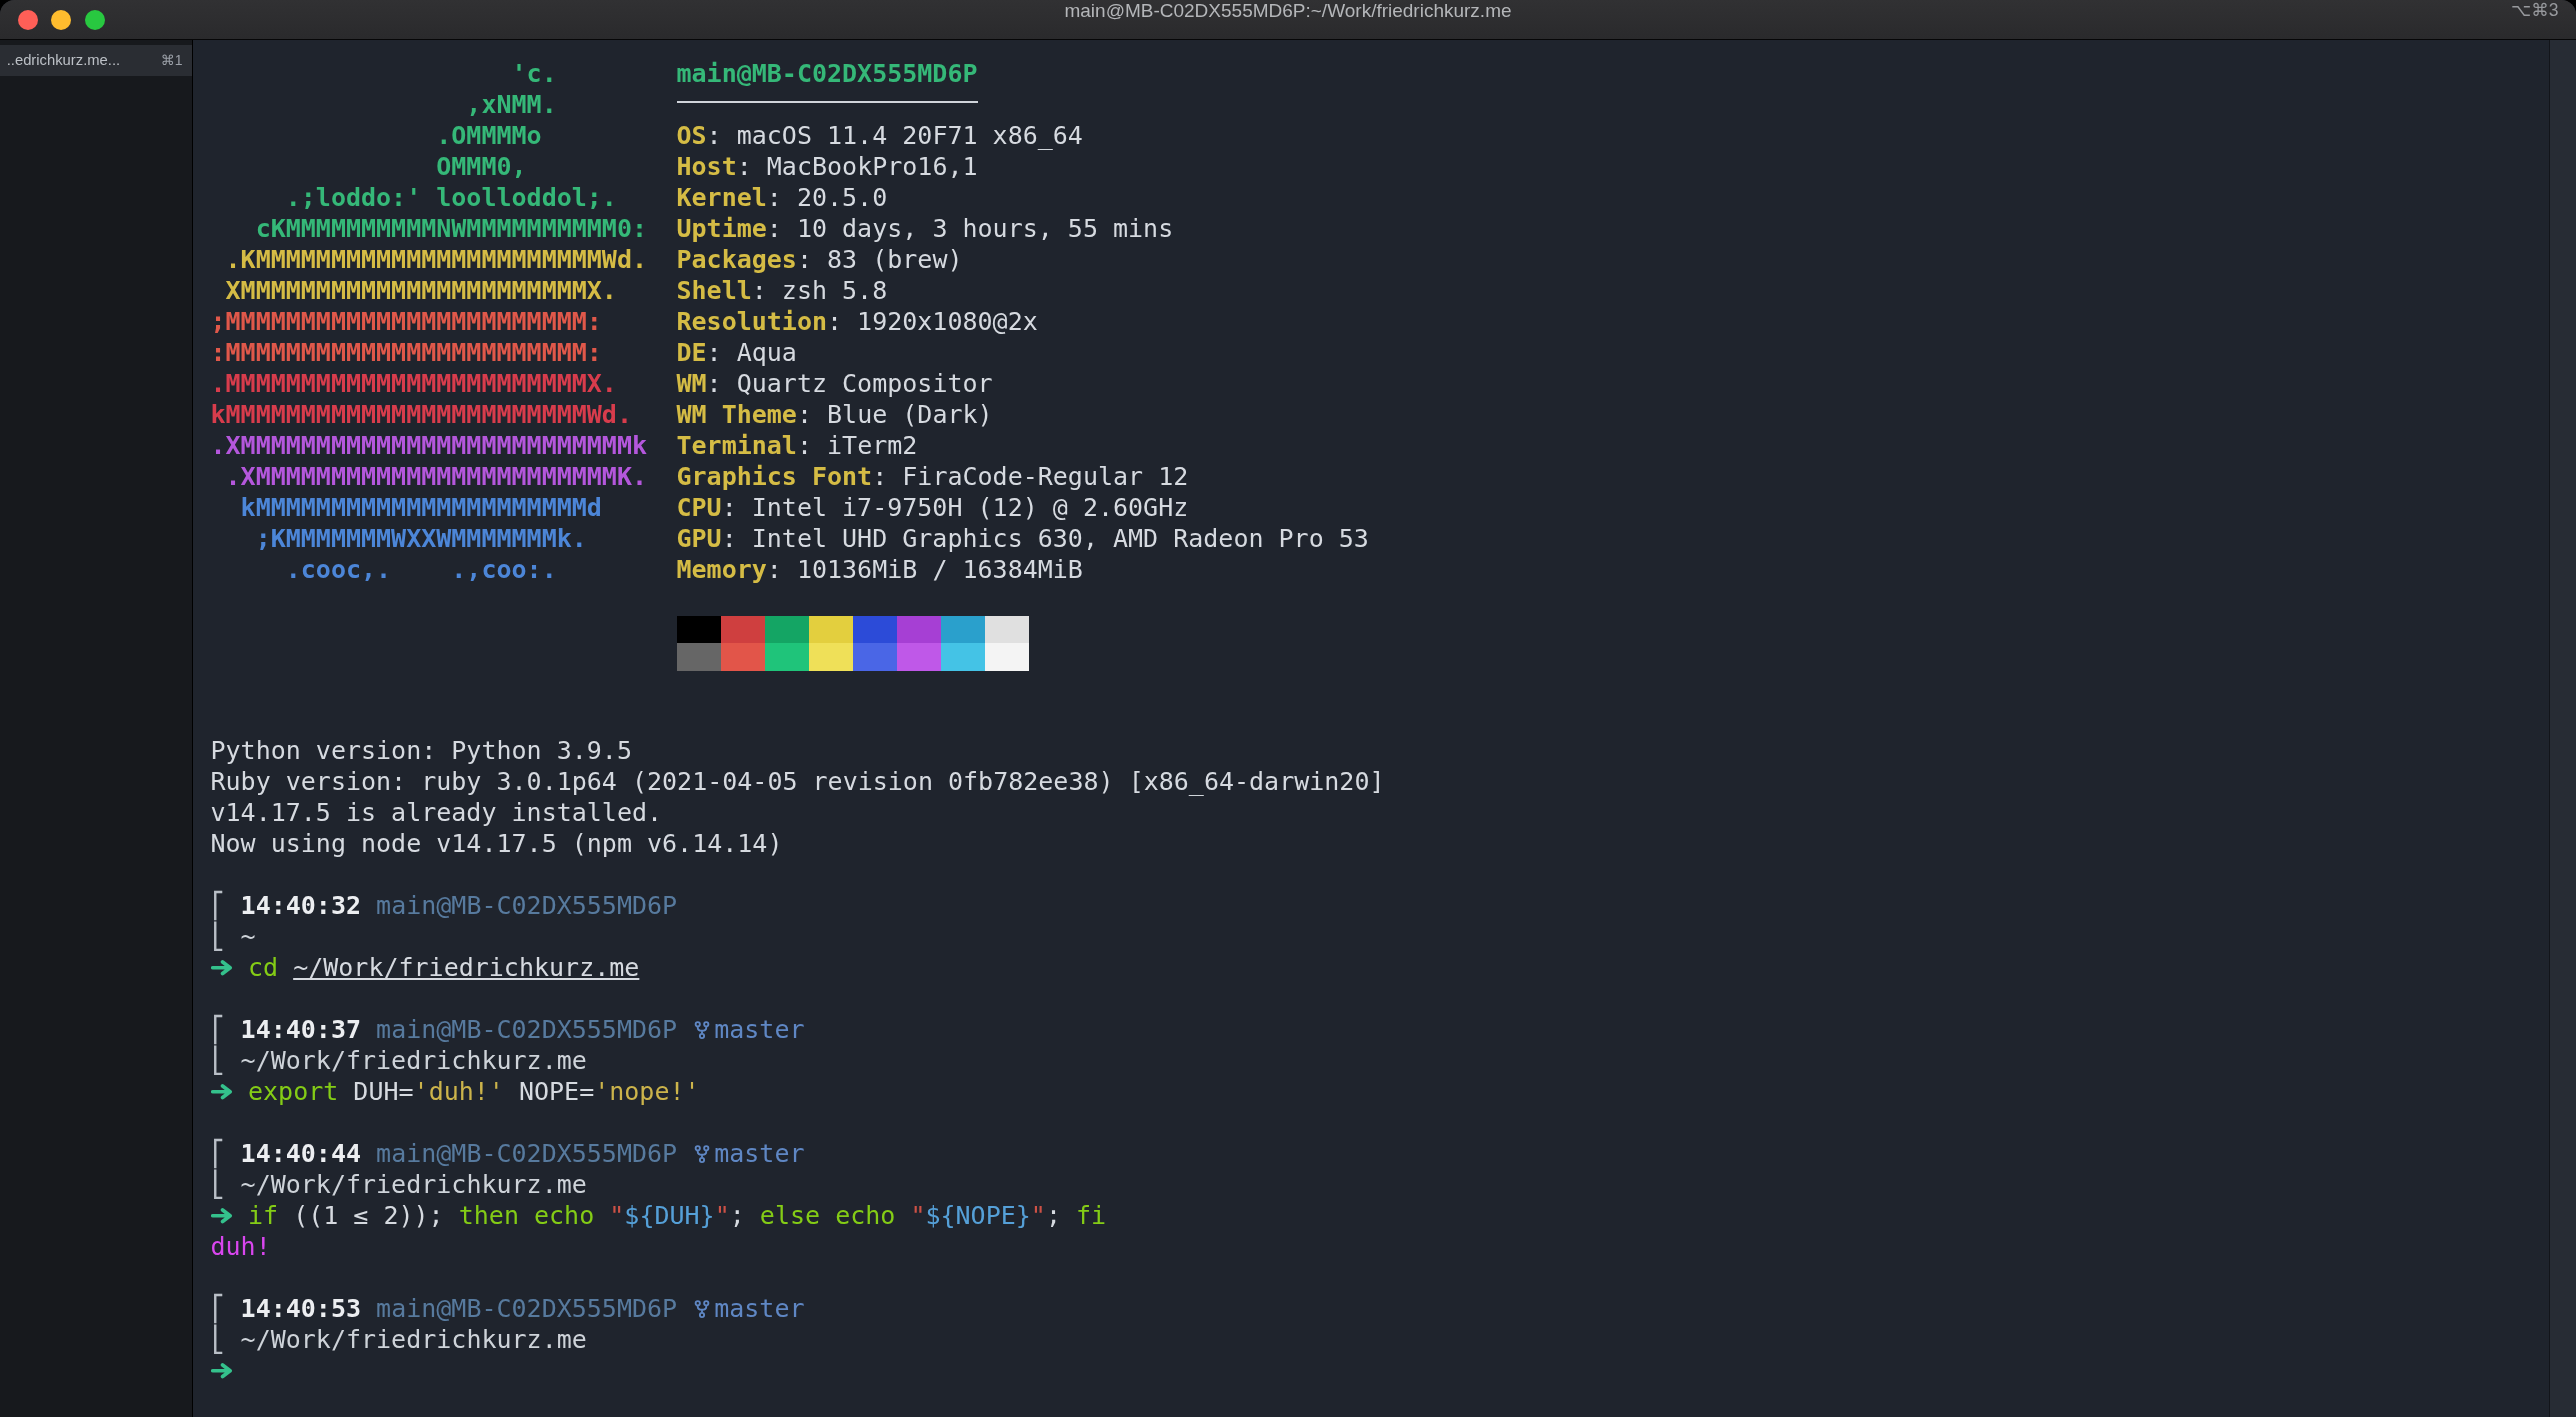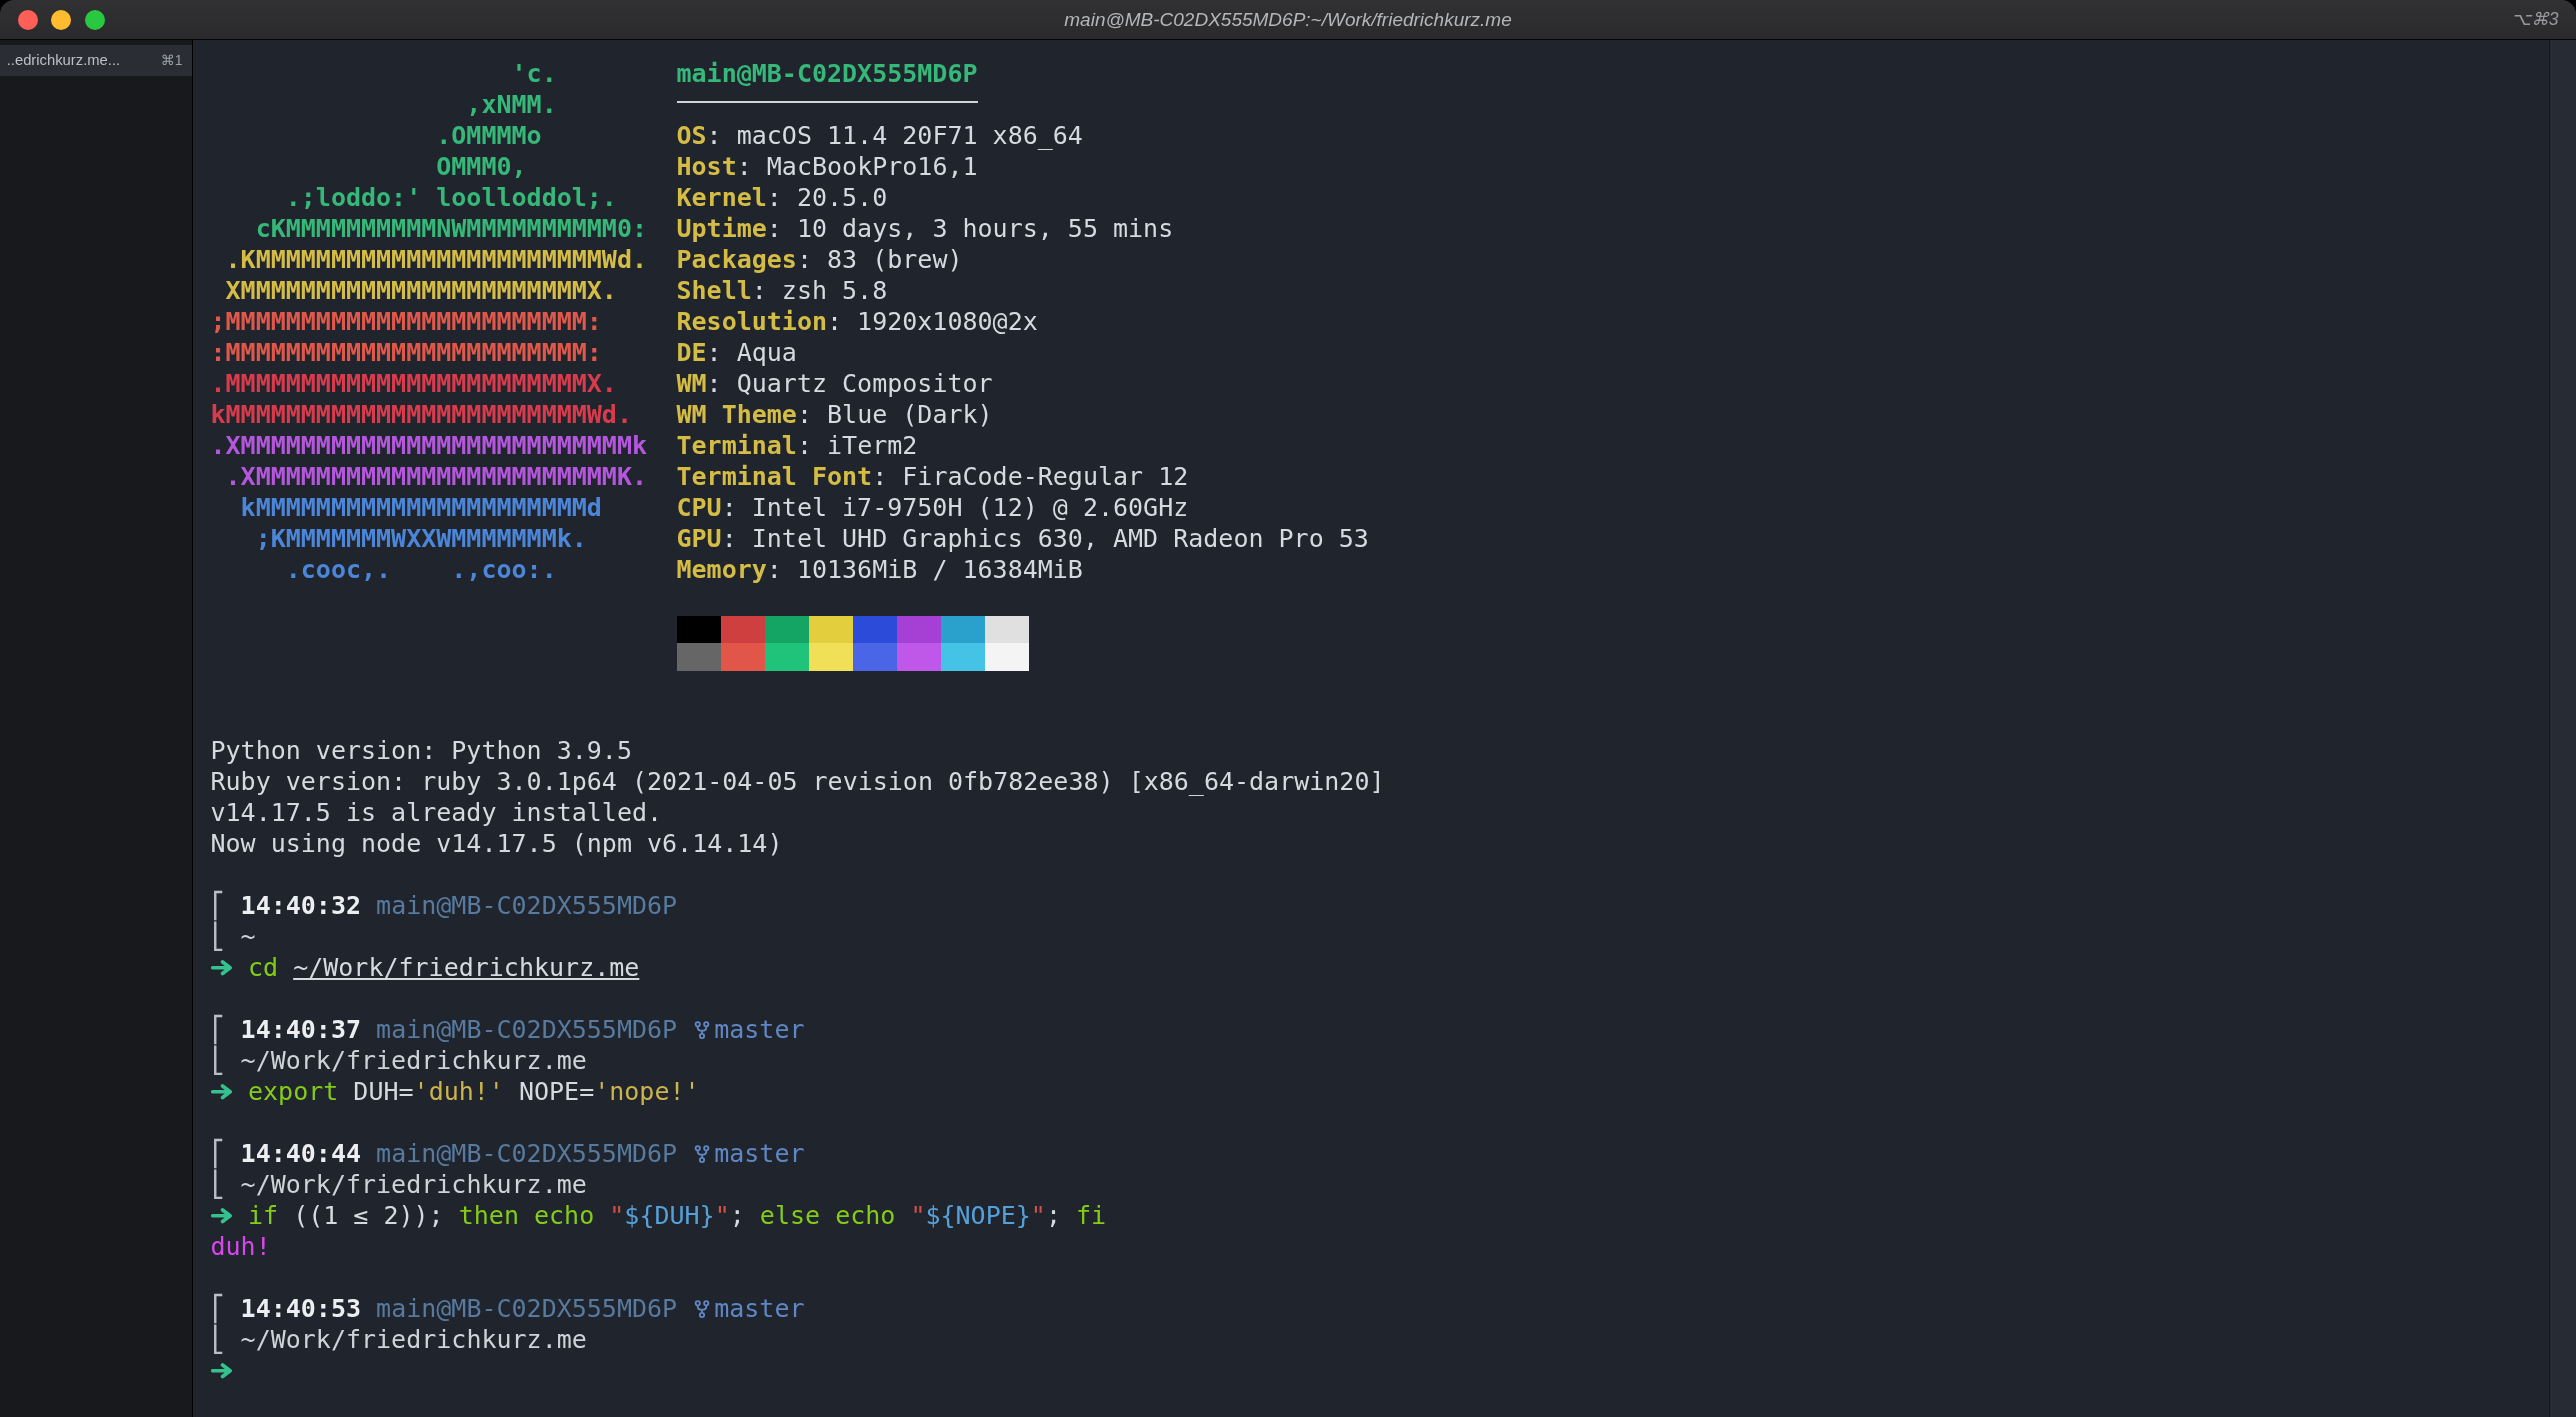--- a/index.html
+++ b/index.html
@@ -5,21 +5,21 @@
   * { box-sizing: border-box; }
   html, body { margin:0; padding:0; background:#000; }
   body { width:2576px; height:1418px; overflow:hidden; font-family:"DejaVu Sans Mono", monospace; }
 
   .window { width:2576px; height:1418px; border-radius:14.8px 14.8px 0 0; overflow:hidden;
             display:flex; flex-direction:column; background:#1f242d; }
 
   
   .titlebar { flex:0 0 40px; background:linear-gradient(#313133,#2a2a2c);
               border-bottom:0.7px solid #060607; position:relative;
-              display:flex; align-items:center; justify-content:center;font-style:italic; }
+              display:flex; align-items:flex-start; justify-content:center; }
   .traffic { position:absolute; left:18px; top:0; height:100%; display:flex; align-items:center; gap:13.4px; }
   .dot { width:20px; height:20px; border-radius:50%; }
   .dot.r { background:#ff5f57; } .dot.y { background:#febc2e; } .dot.g { background:#28c840; }
   .title { font-family:"Liberation Sans", sans-serif; font-size:19px; color:#b4b6b9; }
   .shortcut { position:absolute; right:17.5px; font-family:"Liberation Sans", sans-serif; font-size:17.5px; color:#97999d; }
 
   
   .winbody { flex:1; display:flex; min-height:0; }
   .sidebar { flex:0 0 193px; background:#17191d; border-right:0.7px solid #000; padding-top:4.7px; }
   .tab { height:31px; background:#2a2d33; display:flex; align-items:center; justify-content:space-between;
@@ -104,21 +104,21 @@
               <div class="nf-row"><span class="nf-key">Host</span><span class="nf-val">: MacBookPro16,1</span></div>
               <div class="nf-row"><span class="nf-key">Kernel</span><span class="nf-val">: 20.5.0</span></div>
               <div class="nf-row"><span class="nf-key">Uptime</span><span class="nf-val">: 10 days, 3 hours, 55 mins</span></div>
               <div class="nf-row"><span class="nf-key">Packages</span><span class="nf-val">: 83 (brew)</span></div>
               <div class="nf-row"><span class="nf-key">Shell</span><span class="nf-val">: zsh 5.8</span></div>
               <div class="nf-row"><span class="nf-key">Resolution</span><span class="nf-val">: 1920x1080@2x</span></div>
               <div class="nf-row"><span class="nf-key">DE</span><span class="nf-val">: Aqua</span></div>
               <div class="nf-row"><span class="nf-key">WM</span><span class="nf-val">: Quartz Compositor</span></div>
               <div class="nf-row"><span class="nf-key">WM Theme</span><span class="nf-val">: Blue (Dark)</span></div>
               <div class="nf-row"><span class="nf-key">Terminal</span><span class="nf-val">: iTerm2</span></div>
-              <div class="nf-row"><span class="nf-key">Terminal Font</span><span class="nf-val">: FiraCode-Regular 12</span></div>
+              <div class="nf-row"><span class="nf-key">Graphics Font</span><span class="nf-val">: FiraCode-Regular 12</span></div>
               <div class="nf-row"><span class="nf-key">CPU</span><span class="nf-val">: Intel i7-9750H (12) @ 2.60GHz</span></div>
               <div class="nf-row"><span class="nf-key">GPU</span><span class="nf-val">: Intel UHD Graphics 630, AMD Radeon Pro 53</span></div>
               <div class="nf-row"><span class="nf-key">Memory</span><span class="nf-val">: 10136MiB / 16384MiB</span></div>
             </div>
           <div class="palette" id="palette">
               <div class="prow">
                 <span class="pblockc" style="background: rgb(0, 0, 0);"></span>
                 <span class="pblockc" style="background: rgb(207, 63, 63);"></span>
                 <span class="pblockc" style="background: rgb(20, 165, 100);"></span>
                 <span class="pblockc" style="background: rgb(227, 207, 62);"></span>

